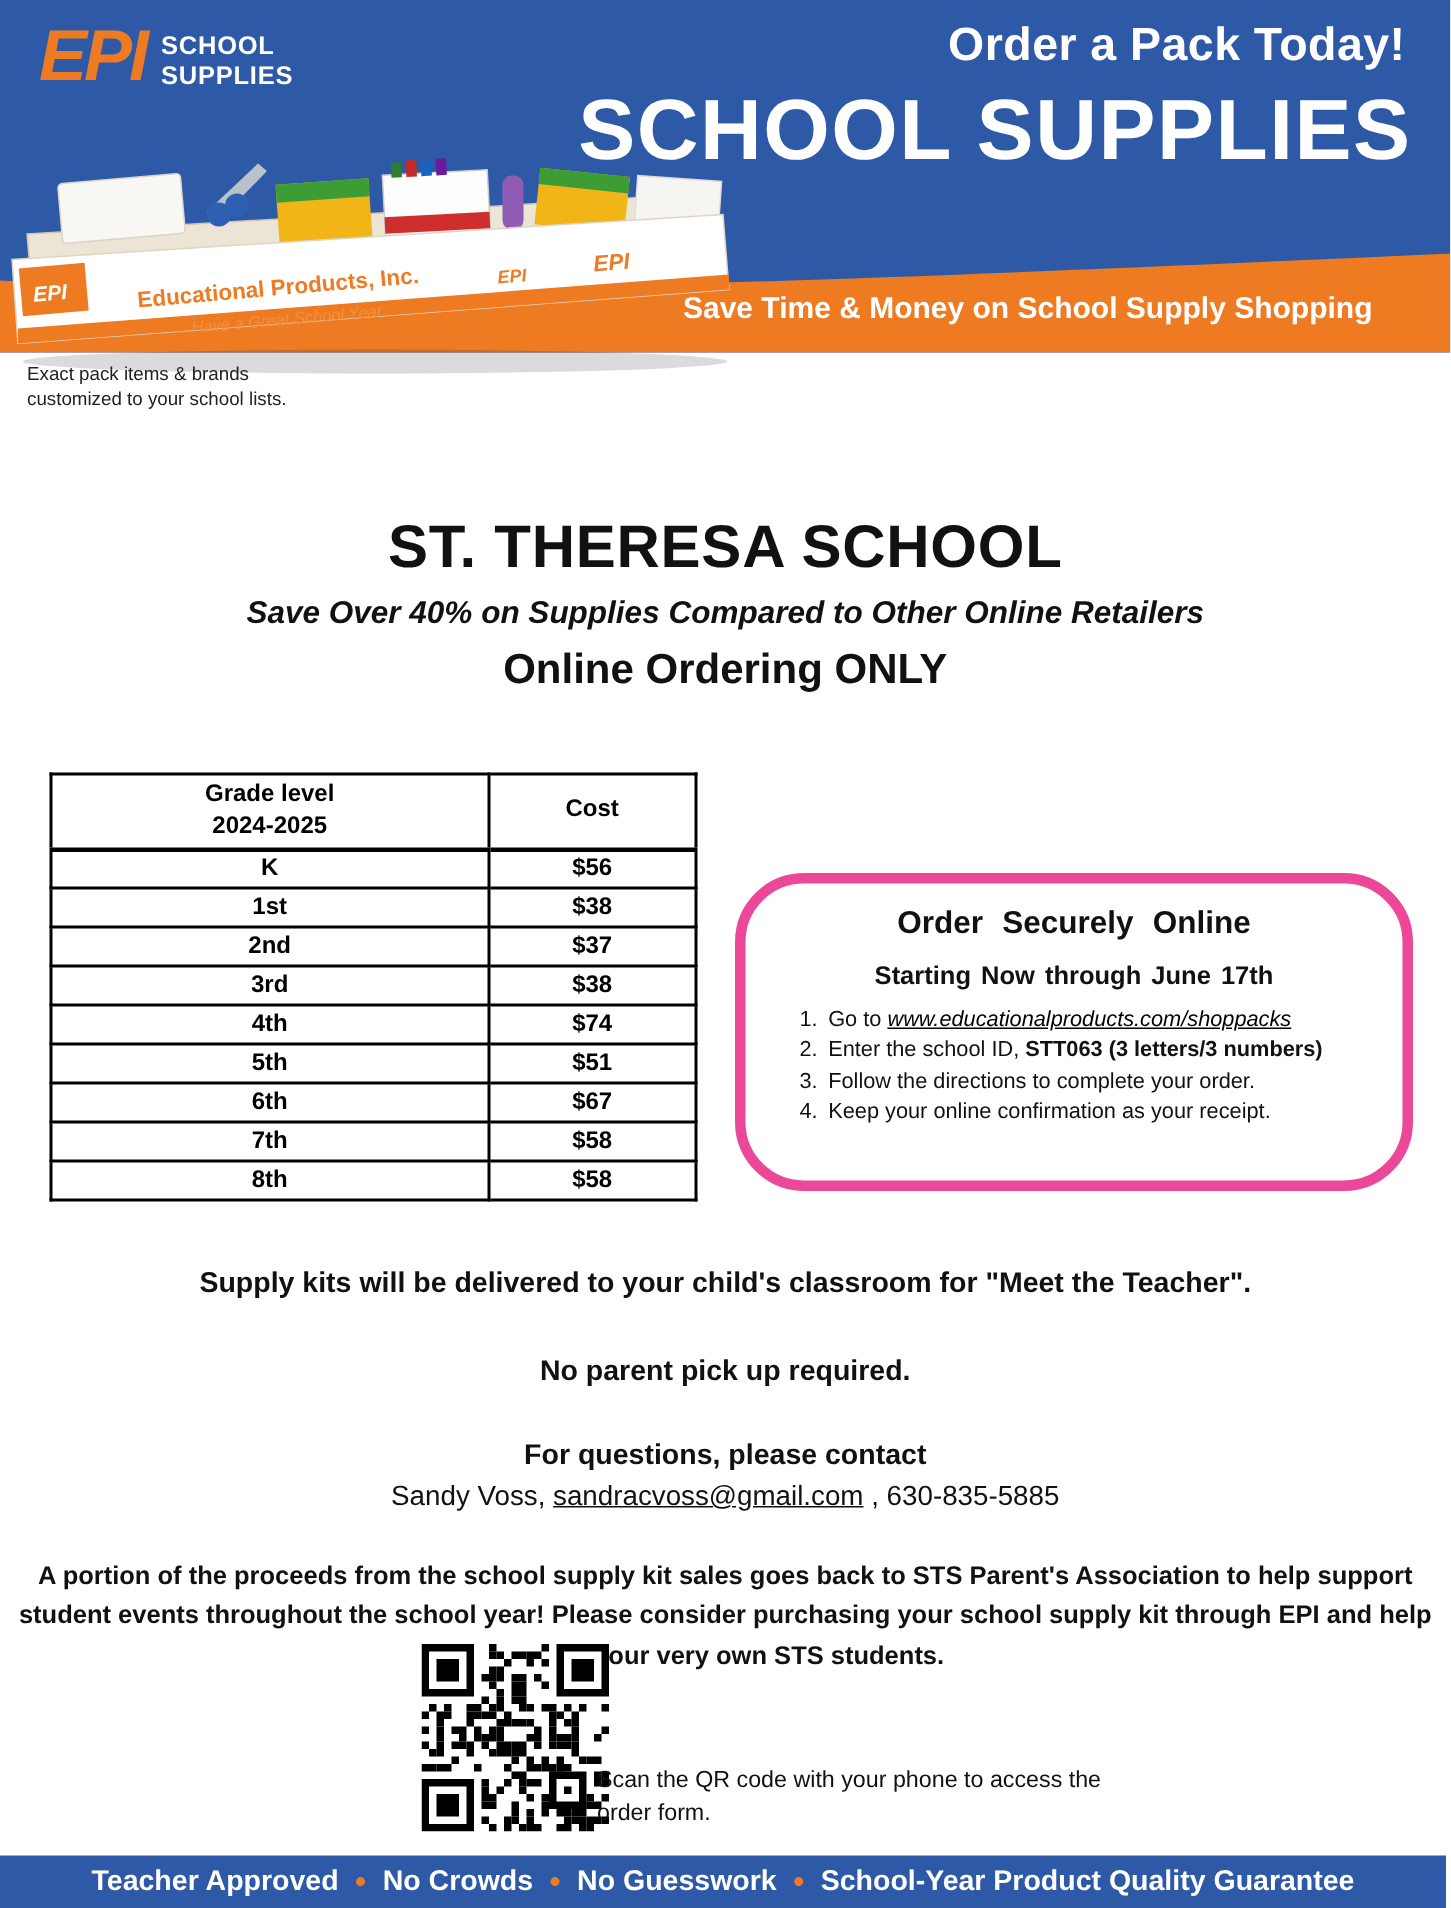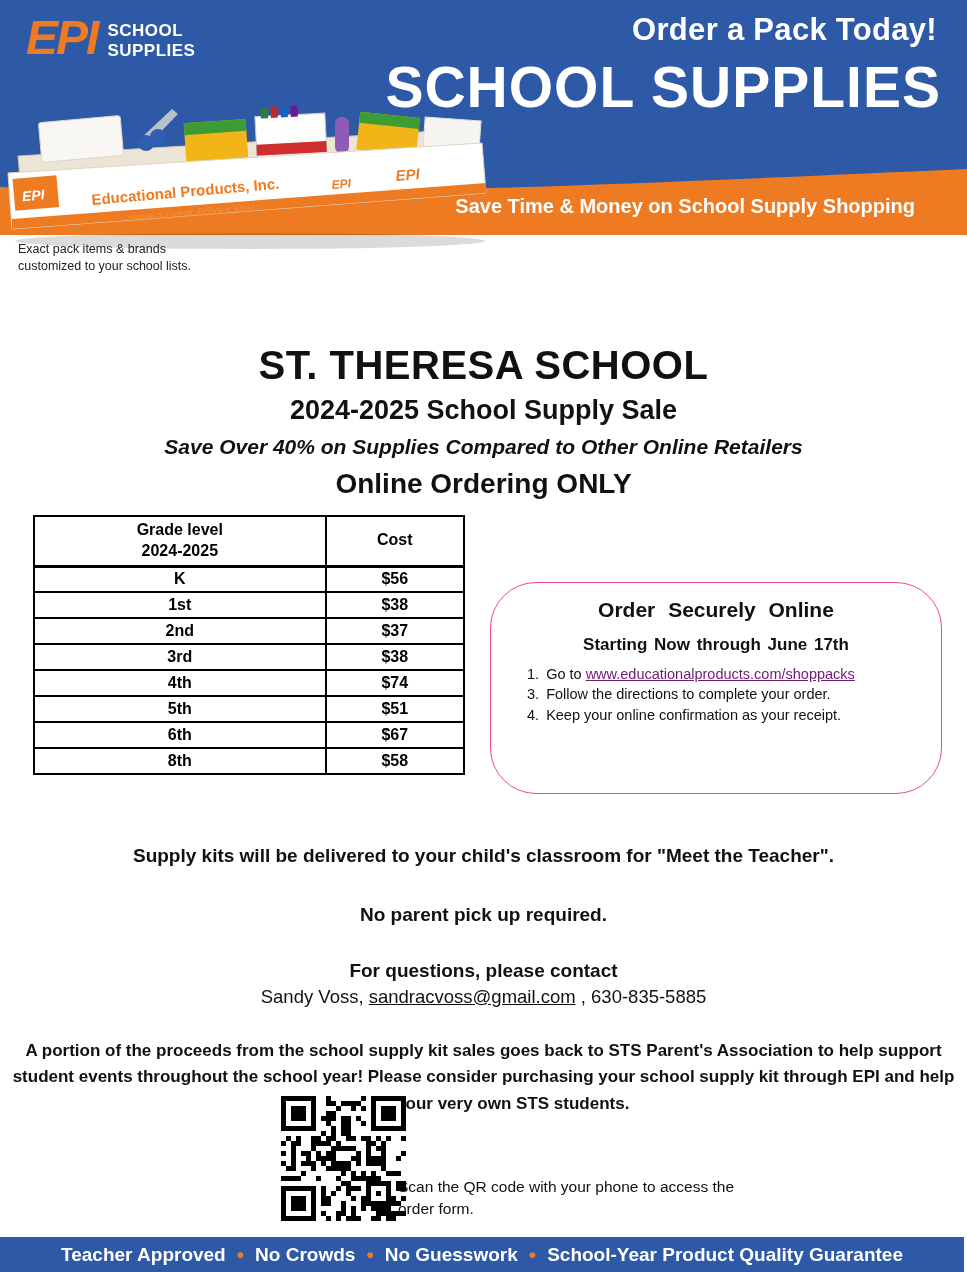--- a/index.html
+++ b/index.html
@@ -31,26 +31,26 @@
   
   .price-table { position:absolute; top:515px; left:33px; width:432px; border-collapse:collapse; z-index:2; }
   .price-table th, .price-table td { border:2px solid #000; text-align:center; padding:0; }
   .price-table th { height:50px; font-size:16px; font-weight:bold; line-height:1.3; }
   .price-table th.col-grade { width:293px; }
   .price-table th.col-cost { width:139px; }
   .price-table thead th { border-bottom:3px solid #000; }
   .price-table td { height:26px; font-size:16px; font-weight:600; }
 
   
-  .order-box { position:absolute; top:582px; left:490px; width:452px; height:212px; border:1px solid #ec4899; border-radius:46px; padding:15px 26px 10px; text-align:center; z-index:2; background:#fff; }
+  .order-box { position:absolute; top:582px; left:490px; width:452px; height:212px; border:7px solid #ec4899; border-radius:46px; padding:15px 26px 10px; text-align:center; z-index:2; background:#fff; }
   .ob-title { font-size:21px; font-weight:bold; word-spacing:7px; color:#111; }
   .ob-subtitle { font-size:17px; font-weight:bold; margin-top:13px; word-spacing:2px; color:#111; }
   .ob-steps { text-align:left; margin-top:9px; font-size:14.5px; line-height:1.4; padding-left:10px; color:#111; }
   .ob-num { margin-right:3px; }
-  .ob-link { color:#701a75; text-decoration:underline; cursor:pointer; }
+  .ob-link { color:#000000; text-decoration:underline; cursor:pointer;font-style:italic; }
   .ob-emph { font-weight:bold; }
   .ob-tax { font-size:17.5px; font-weight:bold; margin-top:3px; text-align:left; padding-left:14px; color:#111; }
 
   
   .note { position:absolute; left:0; width:967px; text-align:center; color:#111; }
   .note-delivery { top:845px; font-size:19px; font-weight:bold; }
   .note-pickup { top:904px; font-size:19px; font-weight:bold; }
   .note-questions { top:960px; font-size:19px; font-weight:bold; }
   .note-contact { top:986px; font-size:18.5px; font-weight:normal; }
   .email-link { color:#111; text-decoration:underline; cursor:pointer;margin-top:12px; }
@@ -131,21 +131,20 @@
       <text x="396" y="80" font-size="15" font-weight="bold" font-style="italic" fill="#ee7b22" transform="rotate(-5 396 80)" font-family="Liberation Sans, sans-serif">EPI</text>
     </svg>
   </div>
   <div class="box-caption">
     <div>Exact pack items &amp; brands</div>
     <div>customized to your school lists.</div>
   </div>
 
   <section class="intro">
     <h1 class="school-name">ST. THERESA SCHOOL</h1>
-    <div class="sale-title">2024-2025 School Supply Sale</div>
     <div class="savings-note">Save Over 40% on Supplies Compared to Other Online Retailers</div>
     <div class="ordering-note">Online Ordering ONLY</div>
   </section>
 
   <table class="price-table">
     <thead>
       <tr>
         <th class="col-grade">
           <div>Grade level</div>
           <div>2024-2025</div>
@@ -176,34 +175,43 @@
         </tr>
       <tr>
           <td>5th</td>
           <td>$51</td>
         </tr>
       <tr>
           <td>6th</td>
           <td>$67</td>
         </tr>
       <tr>
+          <td>7th</td>
+          <td>$58</td>
+        </tr>
+      <tr>
           <td>8th</td>
           <td>$58</td>
         </tr>
     </tbody>
   </table>
 
   <div class="order-box">
     <div class="ob-title">Order Securely Online</div>
     <div class="ob-subtitle">Starting Now through June 17th</div>
     <div class="ob-steps">
       <div class="ob-step">
         <span class="ob-num">1.</span>
         <span>Go to</span>
         <a class="ob-link">www.educationalproducts.com/shoppacks</a>
+      </div>
+      <div class="ob-step">
+        <span class="ob-num">2.</span>
+        <span>Enter the school ID,</span>
+        <span class="ob-emph">STT063 (3 letters/3 numbers)</span>
       </div>
       <div class="ob-step">
         <span class="ob-num">3.</span>
         <span>Follow the directions to complete your order.</span>
       </div>
       <div class="ob-step">
         <span class="ob-num">4.</span>
         <span>Keep your online confirmation as your receipt.</span>
       </div>
     </div>

